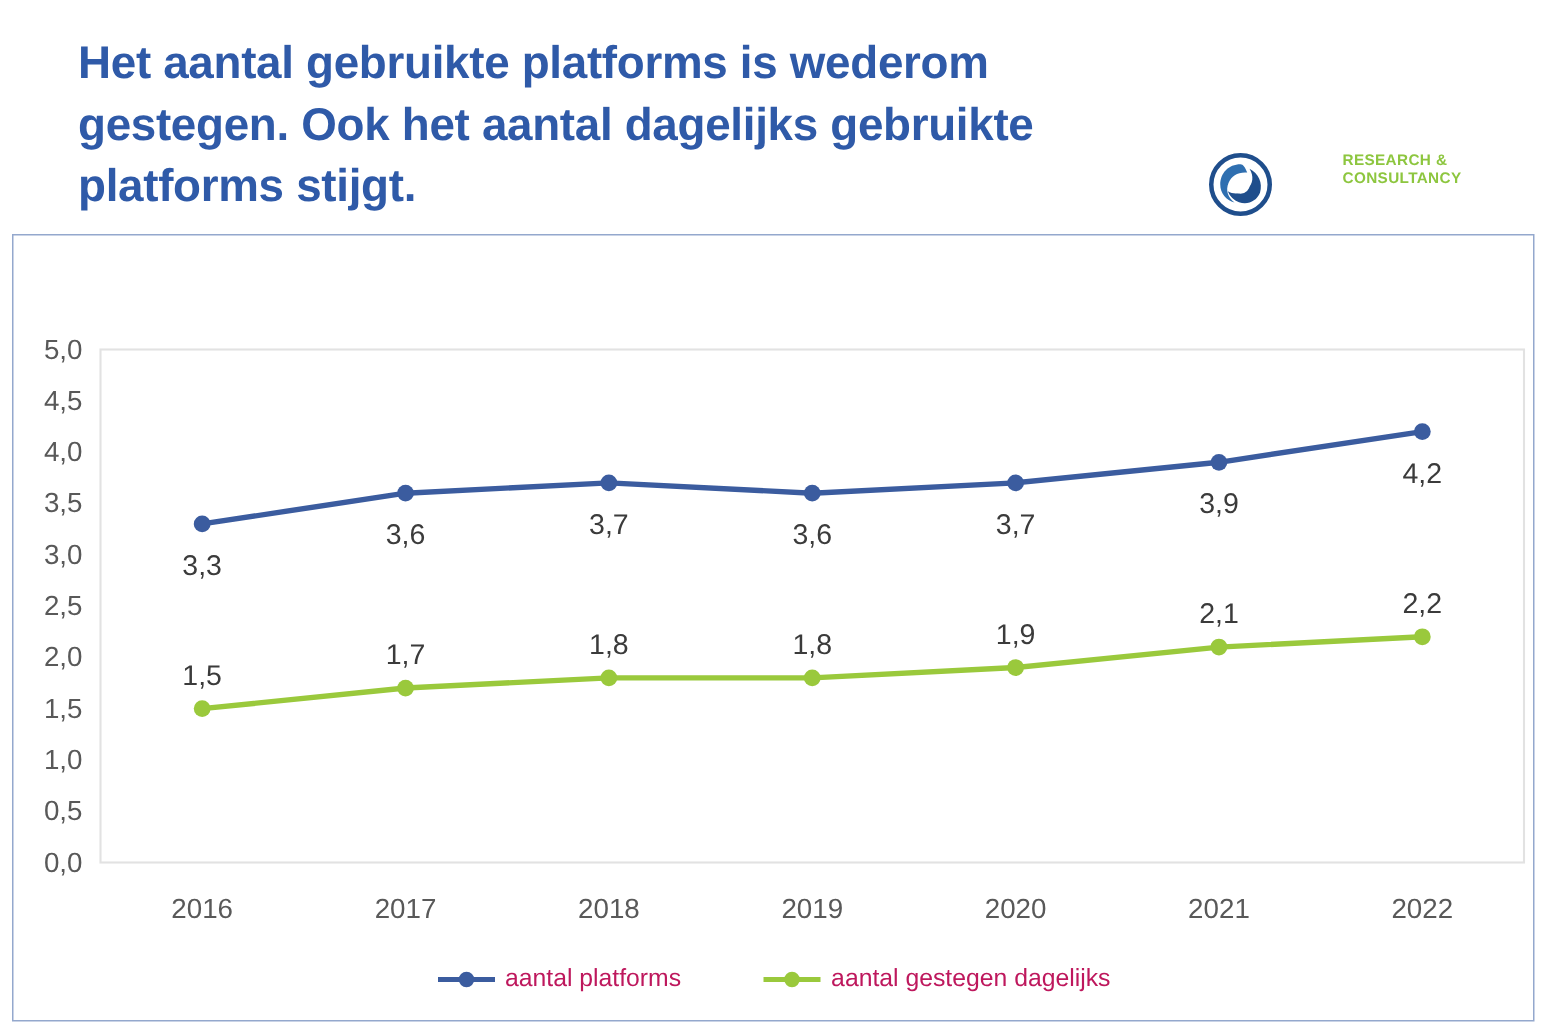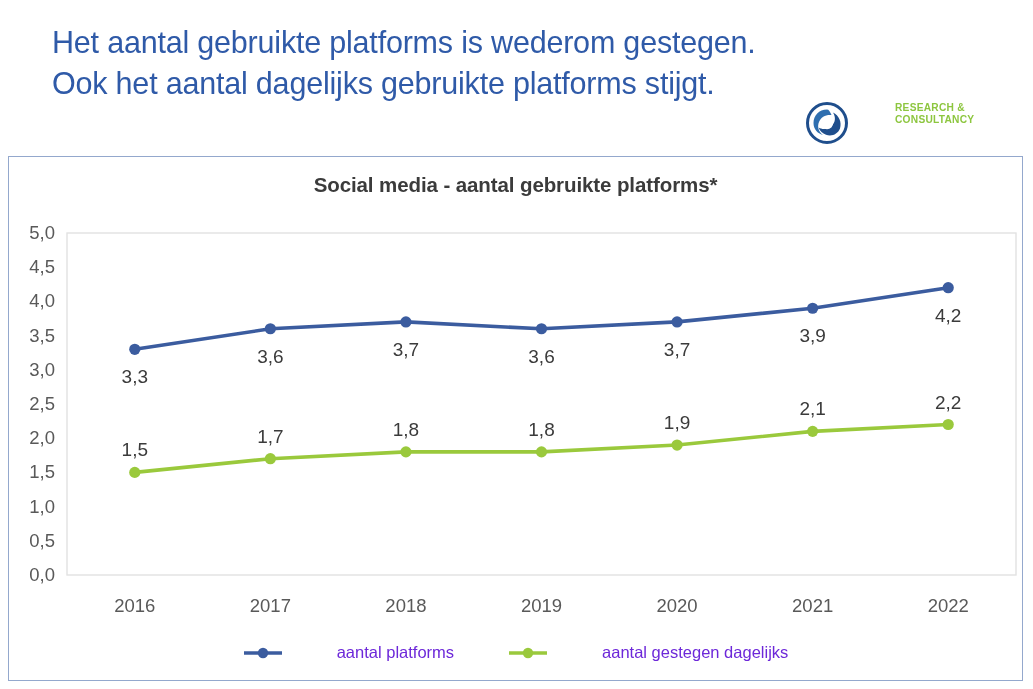--- a/index.html
+++ b/index.html
@@ -25,21 +25,21 @@
   }
   .headline {
     position: absolute;
     left: 52px;
     top: 22px;
     width: 740px;
     font-size: 30.5px;
     line-height: 41px;
     color: #2f5aa8;
     font-family: "Liberation Sans", sans-serif;
-    font-weight: 400;
+    font-weight: 700;
     letter-spacing: -0.2px;
   }
 
   
   .logo {
     position: absolute;
     left: 806px;
     top: 100px;
     width: 218px;
     height: 46px;
@@ -121,22 +121,21 @@
     gap: 54px;
   }
   .legend-item {
     display: flex;
     align-items: center;
     gap: 6px;
   }
   .legend-label {
     font-family: "Liberation Sans", sans-serif;
     font-size: 16.5px;
-    color: #6d28d9;
-    margin-left: 48px;
+    color: #be185d;
   }
   .legend-swatch { display: block; }
 </style>
 </head>
 <body>
 
 <div class="header">
   <div class="headline">Het aantal gebruikte platforms is wederom gestegen. Ook het aantal dagelijks gebruikte platforms stijgt.</div>
 
   <div class="logo">
@@ -149,21 +148,20 @@
       </svg>
     </span>
     <span class="logo-text-wrap">
       <span class="logo-sub">RESEARCH &amp; CONSULTANCY</span>
     </span>
   </div>
 </div>
 
 <div class="chart-card">
 
-  <div class="chart-title">Social media - aantal gebruikte platforms*</div>
 
   <div class="plot-wrap">
     <svg class="plot-svg" id="chart-svg" width="1015" height="525">
         <rect x="58" y="76" width="949" height="342" fill="none" stroke="#e2e2e2" stroke-width="1.4"></rect>
         <text x="46" y="424" text-anchor="end" font-family="&quot;Liberation Sans&quot;, sans-serif" font-size="18.5" fill="#595959">0,0</text>
         <text x="46" y="389.8" text-anchor="end" font-family="&quot;Liberation Sans&quot;, sans-serif" font-size="18.5" fill="#595959">0,5</text>
         <text x="46" y="355.6" text-anchor="end" font-family="&quot;Liberation Sans&quot;, sans-serif" font-size="18.5" fill="#595959">1,0</text>
         <text x="46" y="321.4" text-anchor="end" font-family="&quot;Liberation Sans&quot;, sans-serif" font-size="18.5" fill="#595959">1,5</text>
         <text x="46" y="287.2" text-anchor="end" font-family="&quot;Liberation Sans&quot;, sans-serif" font-size="18.5" fill="#595959">2,0</text>
         <text x="46" y="253" text-anchor="end" font-family="&quot;Liberation Sans&quot;, sans-serif" font-size="18.5" fill="#595959">2,5</text>

